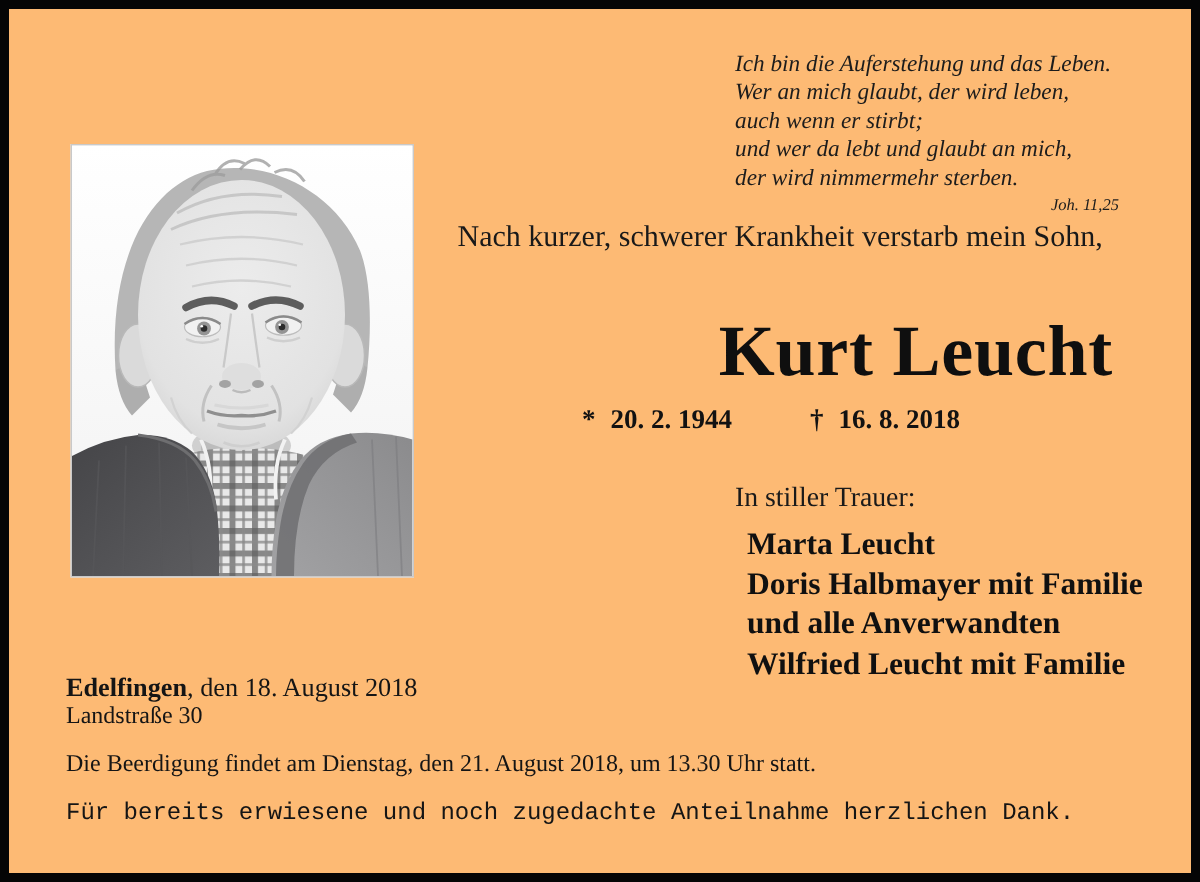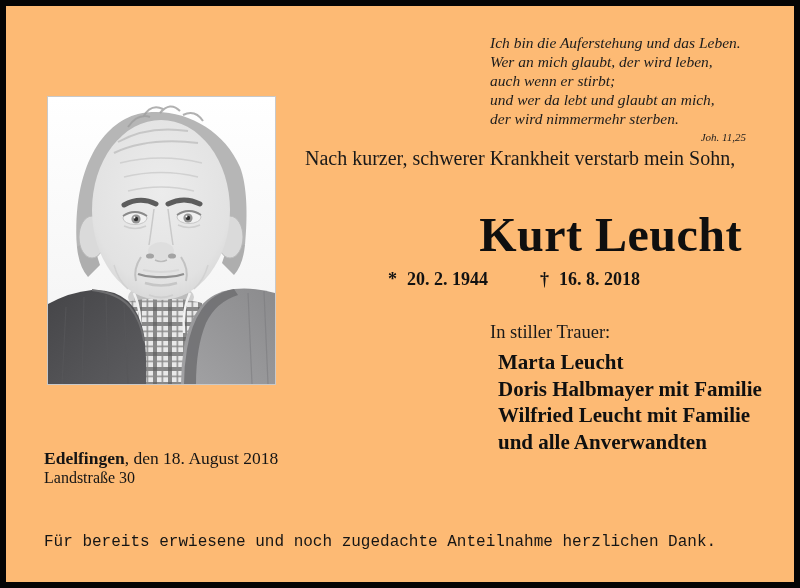--- a/index.html
+++ b/index.html
@@ -216,23 +216,24 @@
     <span class="sym">*</span><span>20. 2. 1944</span>
   </div>
   <div class="abs date-group death-group">
     <span class="sym">†</span><span>16. 8. 2018</span>
   </div>
 
   <div class="abs mourning-label">In stiller Trauer:</div>
   <div class="abs mourners">
     <div>Marta Leucht</div>
     <div>Doris Halbmayer mit Familie</div>
+    <div>und alle Anverwandten</div>
     <div>Wilfried Leucht mit Familie</div>
-    <div>und alle Anverwandten</div>
   </div>
 
   <div class="abs place-line">
     <span class="place">Edelfingen</span><span>, den 18. August 2018</span>
   </div>
   <div class="abs address-line">Landstraße 30</div>
+  <div class="abs funeral-line">Die Beerdigung findet am Dienstag, den 21. August 2018, um 13.30 Uhr statt.</div>
   <div class="abs thanks-line">Für bereits erwiesene und noch zugedachte Anteilnahme herzlichen Dank.</div>
 
 </div>
 
 </body></html>

